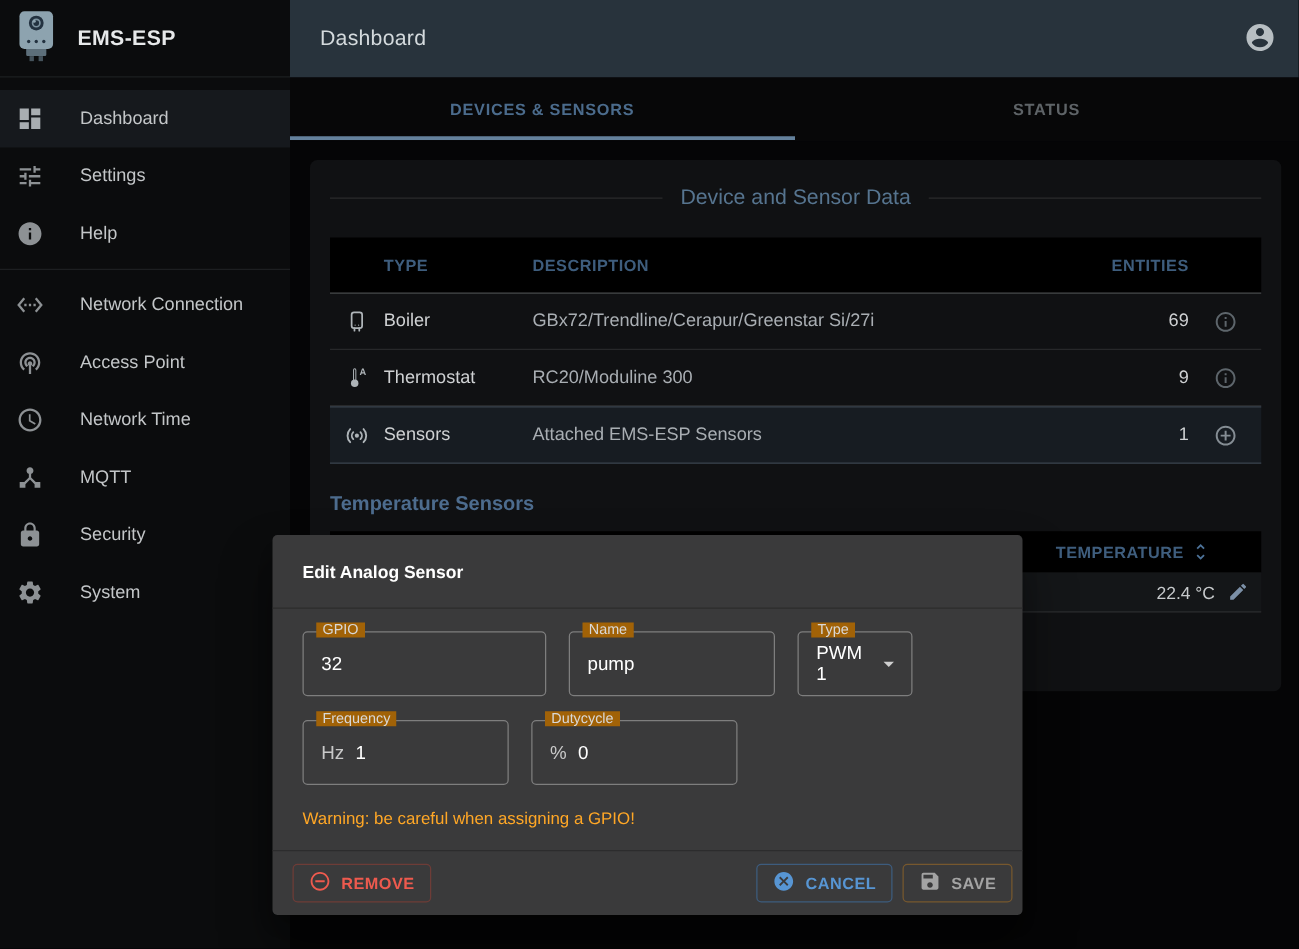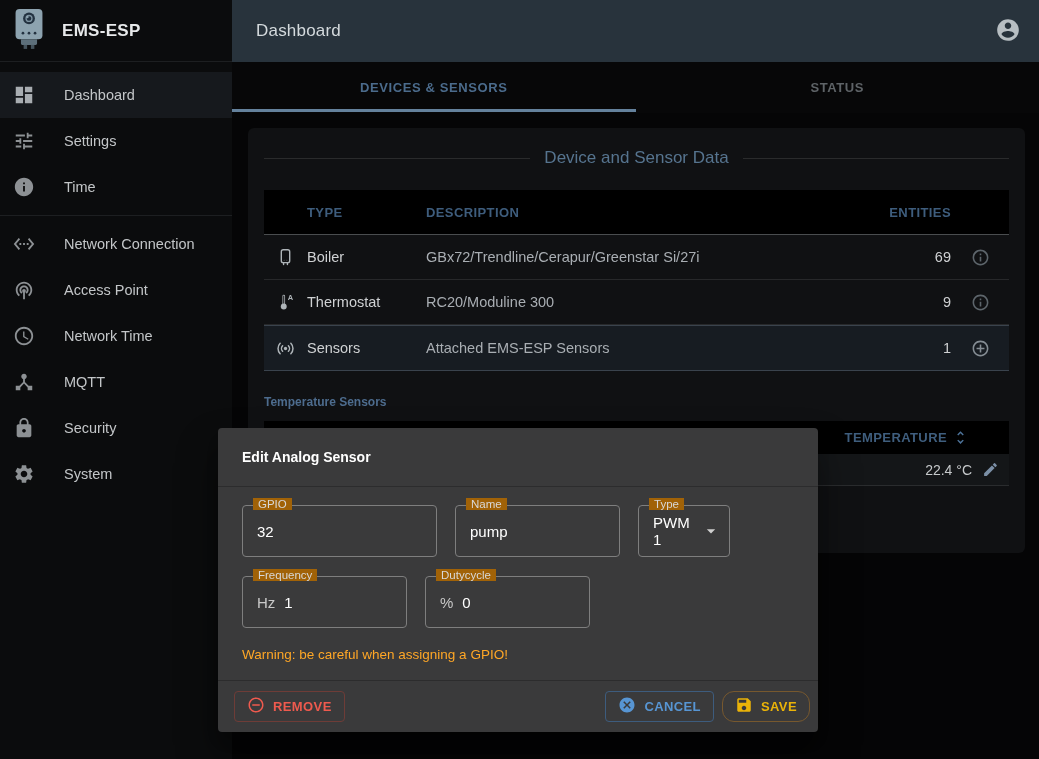--- a/index.html
+++ b/index.html
@@ -52,21 +52,21 @@
   .dt-row.selected { background:#171c22; border-top:1px solid #3a434d; border-bottom:1px solid #3a434d;
                      height:46px; }
   .c-icon { width:43px; display:flex; justify-content:center; color:#aeb4b8; }
   .c-type { width:99px; }
   .c-desc { flex:1; color:#a9aeb3;margin-left:20px; }
   .c-ent  { width:62px; text-align:right; }
   .c-act  { width:58px; display:flex; justify-content:center; color:#5d656b; }
   .dt-row.selected .c-act { color:#858d94; }
   .dt-head .c-ent { color:#3e5d7d; }
 
-  .temp-title { margin:24px 16px 12px; color:#4d6c8e; font-weight:bold; font-size:12px; }
+  .temp-title { margin:24px 16px 12px; color:#4d6c8e; font-weight:bold; font-size:16px; }
   .ttable { margin:0 16px; }
   .tt-head { height:33px; background:#000; display:flex; align-items:center; justify-content:flex-end;
              padding-right:40px; gap:5px; color:#3f5e7e; font-weight:bold; font-size:13px; letter-spacing:.4px; }
   .sort-icon { color:#4d739a; cursor:pointer; display:flex; }
   .tt-row { height:32px; background:#141618; display:flex; align-items:center; justify-content:flex-end;
             padding-right:10px; gap:10px; color:#c6c9cb; font-size:14px; border-bottom:1px solid #2a2c2e; }
   .edit-icon { color:#7b8fa6; cursor:pointer; display:flex; }
 
   
   .dialog { position:absolute; left:218px; top:428px; width:600px; height:304px; background:#3a3a3b;
@@ -89,21 +89,21 @@
   .dlg-footer { position:absolute; left:0; right:0; bottom:0; height:52px; border-top:1px solid #2c2c2d;
                 display:flex; align-items:center; padding:0 8px 0 16px; gap:8px; }
   .spacer { flex:1; }
   .btn { display:inline-flex; align-items:center; gap:8px; height:31px; padding:0 12px;
          border-radius:4px; background:transparent; font-weight:bold; font-size:13px;
          letter-spacing:.4px; border:1px solid; cursor:pointer;
          font-family:"Liberation Sans", sans-serif; }
   .btn svg { flex:0 0 auto; }
   .btn-remove { color:#ee5a4e; border-color:#6e3c37; }
   .btn-cancel { color:#5795d3; border-color:#3d5c7e; }
-  .btn-save   { color:#eab308; border-color:#77582e;border-radius:12px; }
+  .btn-save   { color:#a3a3a3; border-color:#77582e; }
 </style>
 </head>
 <body>
 
 <div class="app">
 
   <aside class="sidebar">
     <div class="brand">
       <span>
         <svg width="38" height="43" viewBox="0 0 28 32">
@@ -138,21 +138,21 @@
             </svg>
         </span>
         <span>Settings</span>
       </div>
       <div class="nav-item">
         <span class="nicon">
           <svg viewBox="0 0 24 24" width="22" height="22" fill="currentColor" fill-rule="evenodd">
               <path d="M12 2C6.48 2 2 6.48 2 12s4.48 10 10 10 10-4.48 10-10S17.52 2 12 2zm1 15h-2v-6h2v6zm0-8h-2V7h2v2z"></path>
             </svg>
         </span>
-        <span>Time</span>
+        <span>Help</span>
       </div>
       <div class="nav-divider"></div>
       <div class="nav-item">
         <span class="nicon">
           <svg viewBox="0 0 24 24" width="22" height="22" fill="currentColor">
               <path d="M7.77 6.76 6.23 5.48.82 12l5.41 6.52 1.54-1.28L3.42 12l4.35-5.24zM7 13h2v-2H7v2zm10-2h-2v2h2v-2zm-6 2h2v-2h-2v2zm6.77-7.52-1.54 1.28L20.58 12l-4.35 5.24 1.54 1.28L23.18 12l-5.41-6.52z"></path>
             </svg>
         </span>
         <span>Network Connection</span>
       </div>

